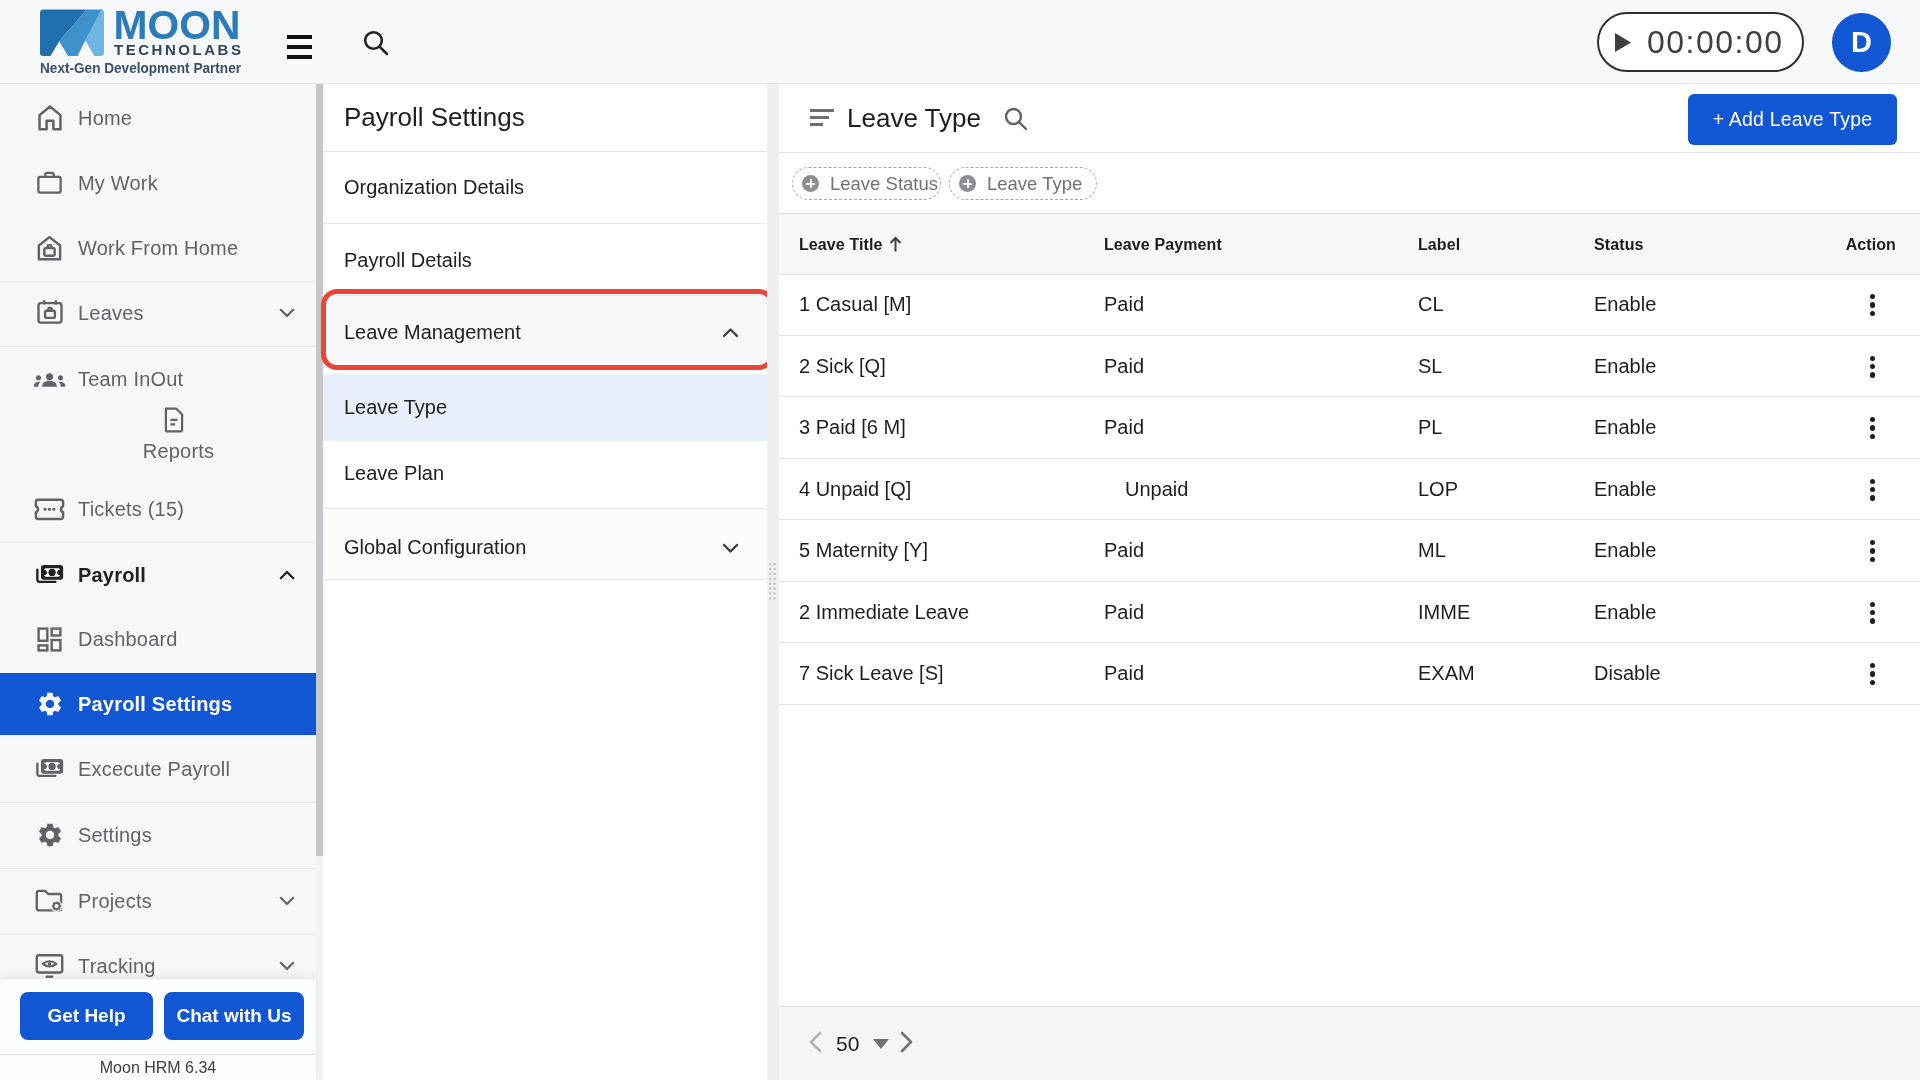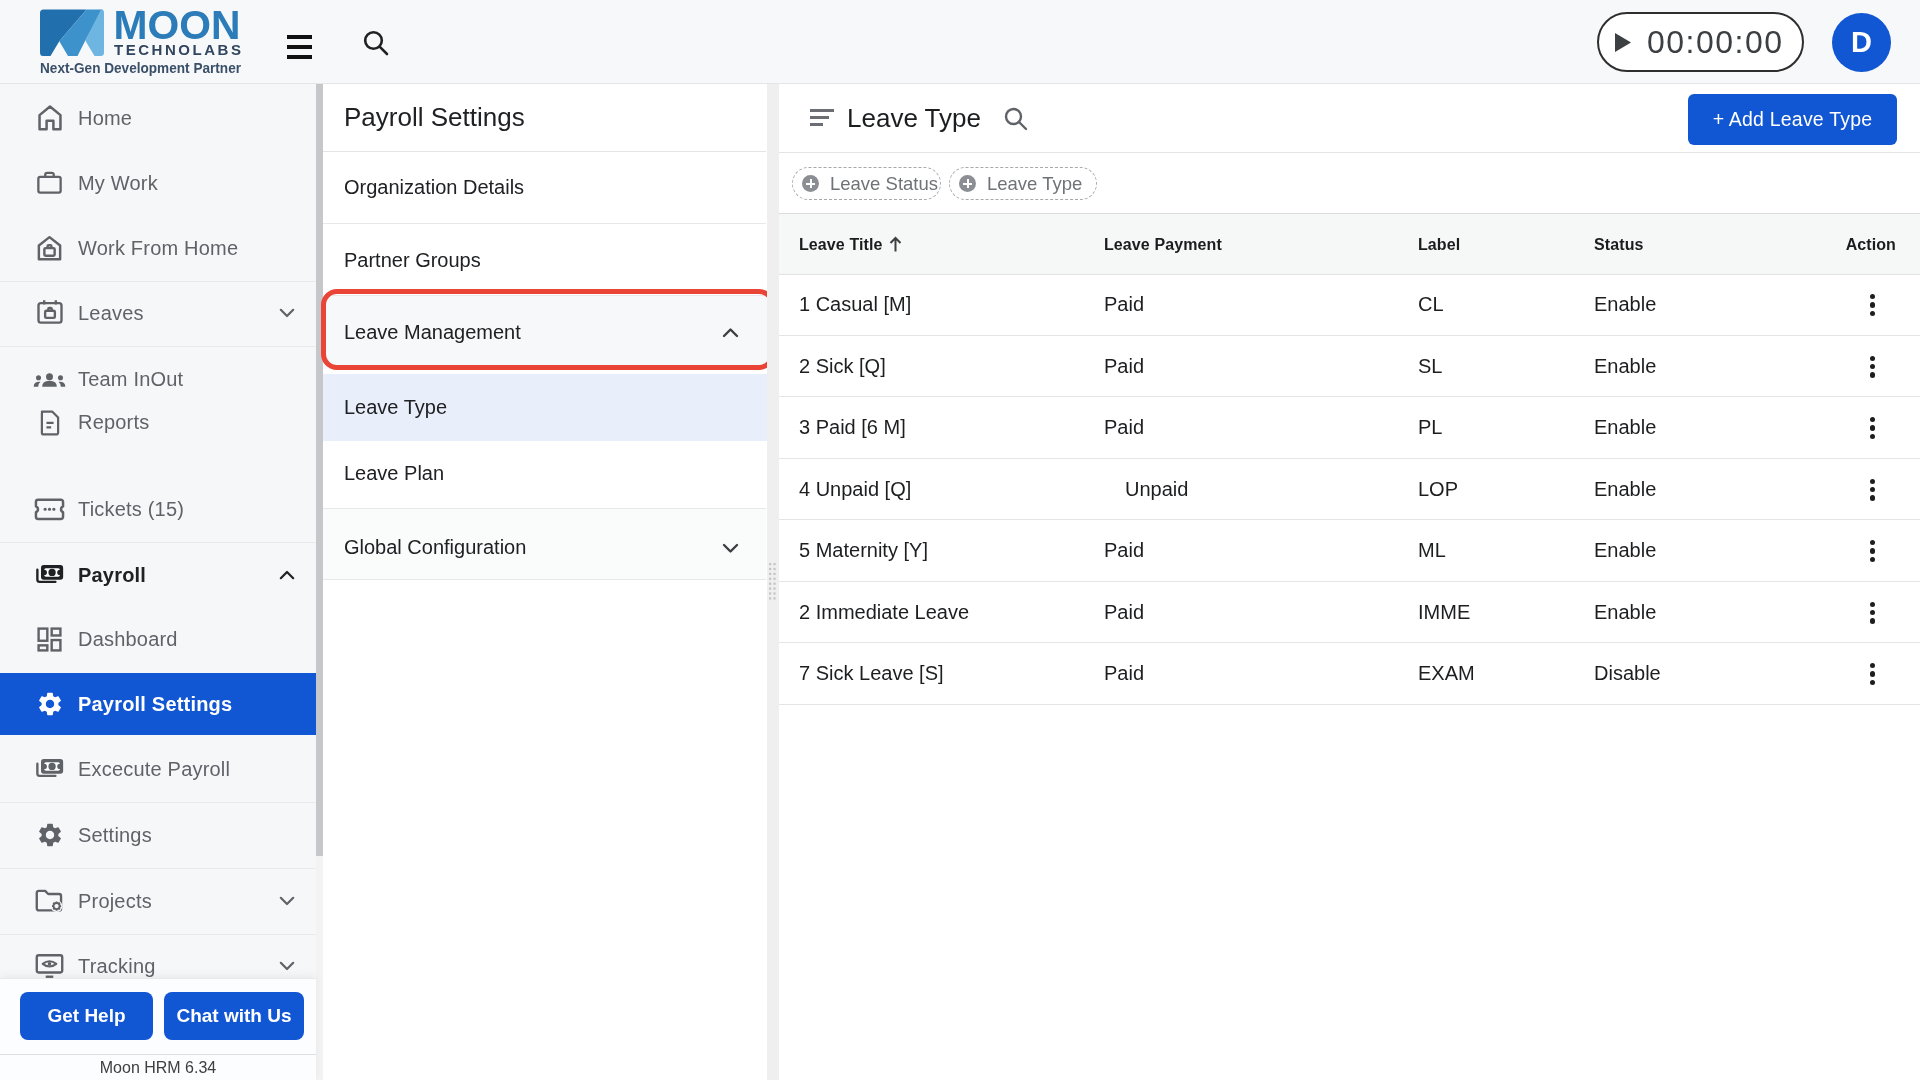--- a/index.html
+++ b/index.html
@@ -149,21 +149,21 @@
           <circle cx="14.5" cy="11.2" r="2.9"></circle>
           <path d="M8.4 19.6 q0 -5 6.1 -5 q6.1 0 6.1 5 Z"></path>
           <circle cx="5.4" cy="12" r="2.1"></circle>
           <path d="M1.4 19.6 q0 -4.2 4.6 -4.2 l1 .05 q-1.9 1.7 -1.9 4.15 Z"></path>
           <circle cx="23.6" cy="12" r="2.1"></circle>
           <path d="M27.6 19.6 q0 -4.2 -4.6 -4.2 l-1 .05 q1.9 1.7 1.9 4.15 Z"></path>
         </svg>
       </span>
       <span class="lbl">Team InOut</span>
     </div>
-    <div class="sitem" style="top:390px;">
+    <div class="sitem" style="top:400px;flex-direction:column;">
       <span class="ico">
         <svg class="icn" width="30" height="30" viewBox="0 0 27 27" fill="none" stroke="#5f6368" stroke-width="2" stroke-linejoin="round">
           <path d="M6.2 3.2 h9.2 L20.8 8.6 V22.2 a1.6 1.6 0 0 1 -1.6 1.6 H7.8 a1.6 1.6 0 0 1 -1.6 -1.6 V4.8 a1.6 1.6 0 0 1 1.6 -1.6 Z"></path>
           <path d="M10.3 13.4 h6.4 M10.3 17.4 h4.2"></path>
         </svg>
       </span>
       <span class="lbl">Reports</span>
     </div>
     <div class="sitem" style="top:476.5px;">
       <span class="ico">
@@ -273,21 +273,21 @@
 
 <div id="sidefoot">
   <div class="helpbtn" style="left:20px;width:133px;">Get Help</div>
   <div class="helpbtn" style="left:164px;width:140px;">Chat with Us</div>
   <div id="verrow">Moon HRM 6.34</div>
 </div>
 
 <div id="midpanel">
   <div class="mitem" style="top:0;height:68px;font-size:26px;border-bottom:1px solid #e2e4e6;width:443px;">Payroll Settings</div>
   <div class="mitem" style="top:68px;height:72px;border-bottom:1px solid #e7e8ea;width:443px;">Organization Details</div>
-  <div class="mitem" style="top:140px;height:72px;">Partner Groups</div>
+  <div class="mitem" style="top:140px;height:72px;">Payroll Details</div>
   <div class="mitem" style="top:212px;height:73px;background:#f7f8f9;">Leave Management</div>
   <div class="mitem" style="top:290px;height:67px;background:#e9effa;">Leave Type</div>
   <div class="mitem" style="top:354px;height:71px;border-bottom:1px solid #e7e8ea;width:443px;">Leave Plan</div>
   <div class="mitem" style="top:425px;height:71px;border-bottom:1px solid #e7e8ea;width:443px;padding-top:6px;background:#fafbfb;">Global Configuration</div>
 
   <svg class="abs" style="left:399px;top:243px;" width="17" height="11" viewBox="0 0 17 11" fill="none" stroke="#3c4043" stroke-width="2.4" stroke-linecap="round" stroke-linejoin="round">
       <path d="M2 9 L8.5 2.5 L15 9"></path>
     </svg>
   <svg class="abs" style="left:399px;top:459px;" width="17" height="11" viewBox="0 0 17 11" fill="none" stroke="#3c4043" stroke-width="2.4" stroke-linecap="round" stroke-linejoin="round">
       <path d="M2 2 L8.5 8.5 L15 2"></path>
@@ -427,13 +427,25 @@
     <div class="cell" style="left:639px;top:19px;">EXAM</div>
     <div class="cell" style="left:815px;top:19px;">Disable</div>
     <div class="kebab">
           <i></i>
           <i></i>
           <i></i>
         </div>
   </div>
     </div>
 
+  <div id="pagebar">
+    <svg class="abs" style="left:30px;top:24px;" width="13" height="22" viewBox="0 0 13 22" fill="none" stroke="#aeb1b5" stroke-width="2.6" stroke-linecap="round" stroke-linejoin="round">
+        <path d="M11 2 L2 11 L11 20"></path>
+      </svg>
+    <div class="abs" style="left:57px;top:0;height:74px;display:flex;align-items:center;font-size:21px;color:#202124;">50</div>
+    <svg class="abs" style="left:93px;top:31px;" width="18" height="12" viewBox="0 0 18 12">
+        <path d="M1 1 L17 1 L9 11 Z" fill="#6f7377"></path>
+      </svg>
+    <svg class="abs" style="left:121px;top:24px;" width="13" height="22" viewBox="0 0 13 22" fill="none" stroke="#6f7377" stroke-width="2.6" stroke-linecap="round" stroke-linejoin="round">
+        <path d="M2 2 L11 11 L2 20"></path>
+      </svg>
+  </div>
 </div>
 
 </body></html>

